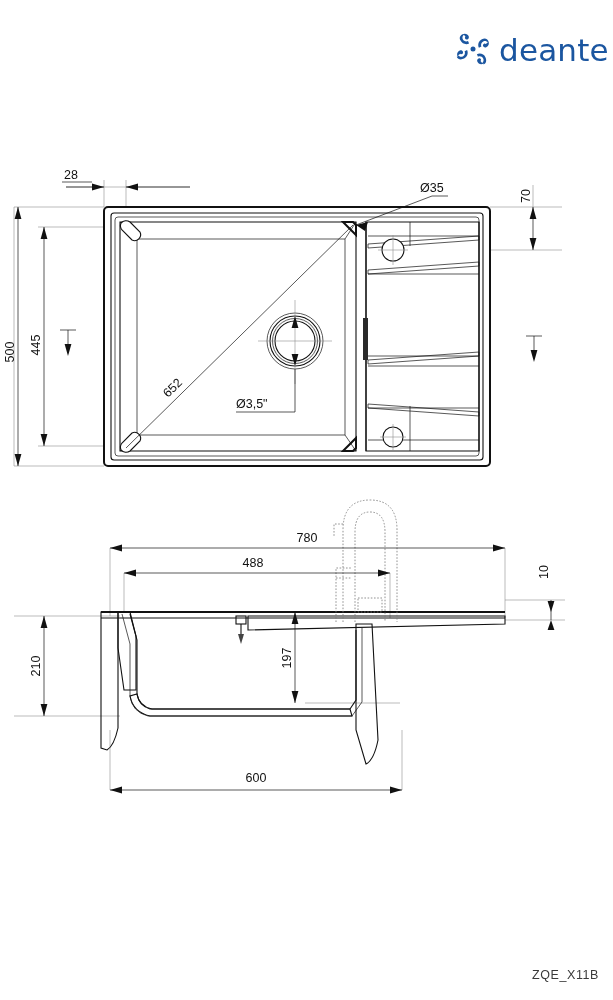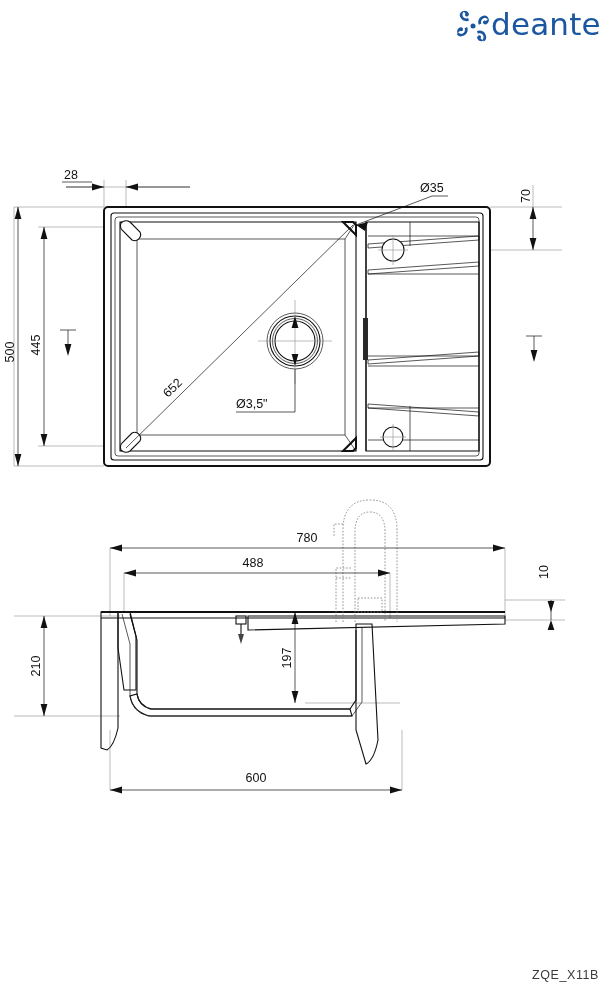--- a/index.html
+++ b/index.html
@@ -2,21 +2,21 @@
 <html><head>
 <meta charset="utf-8">
 <style>
   html,body{margin:0;padding:0;background:#ffffff;}
   body{
     width:613px;height:1000px;position:relative;overflow:hidden;
     font-family:"Liberation Sans","DejaVu Sans",sans-serif;
     color:#1a1a1a;
   }
   #sheet{position:absolute;inset:0;width:613px;height:1000px;}
-  .logo-wrap{position:absolute;left:455px;top:9px;width:150px;height:46px;display:flex;align-items:flex-start;}
+  .logo-wrap{position:absolute;left:455px;top:20px;width:150px;height:46px;display:flex;align-items:flex-end;gap:8px;}
   .logo-mark{width:36px;height:34px;flex:0 0 auto;}
   .logo-text{font-size:31px;font-weight:400;color:#1b56a0;letter-spacing:0.2px;line-height:1;font-family:"DejaVu Sans",sans-serif;}
   .code{position:absolute;right:14px;bottom:18px;font-size:12.5px;color:#3a3a3a;letter-spacing:0.6px;}
   svg text{font-family:"Liberation Sans","DejaVu Sans",sans-serif;fill:#111;}
   .dim-txt{font-size:12.5px;}
   .thin{stroke:#111;stroke-width:0.7;fill:none;}
   .xthin{stroke:#8e8e8e;stroke-width:0.6;fill:none;}
   .med{stroke:#111;stroke-width:1.1;fill:none;}
   .thick{stroke:#111;stroke-width:2;fill:none;}
   .white{fill:#ffffff;}

